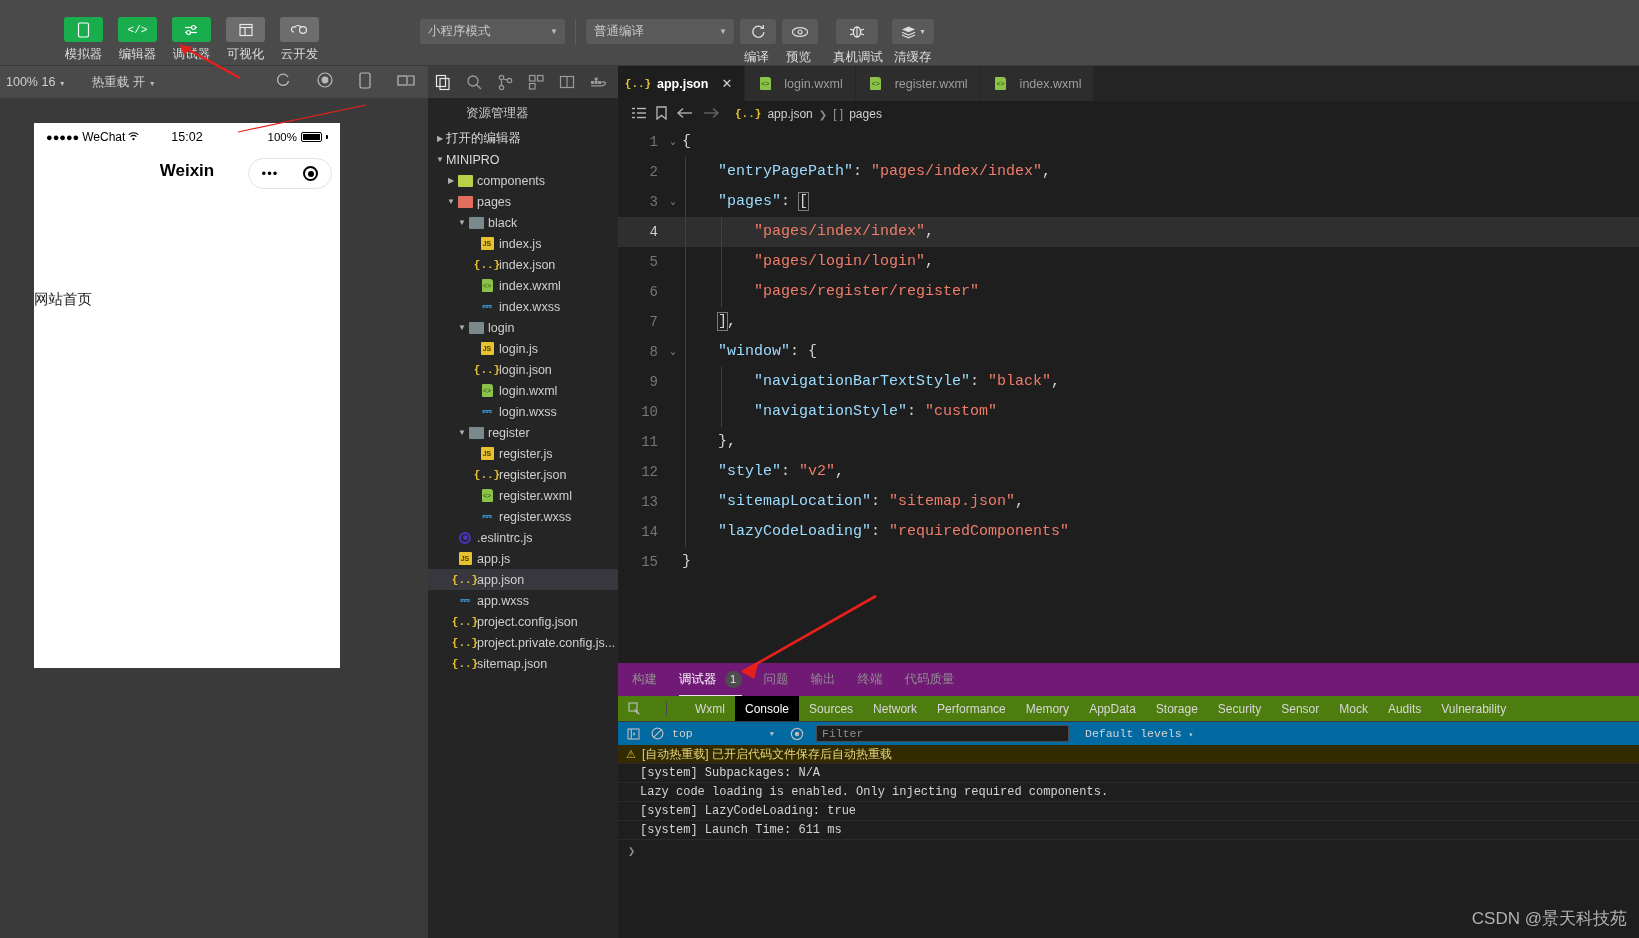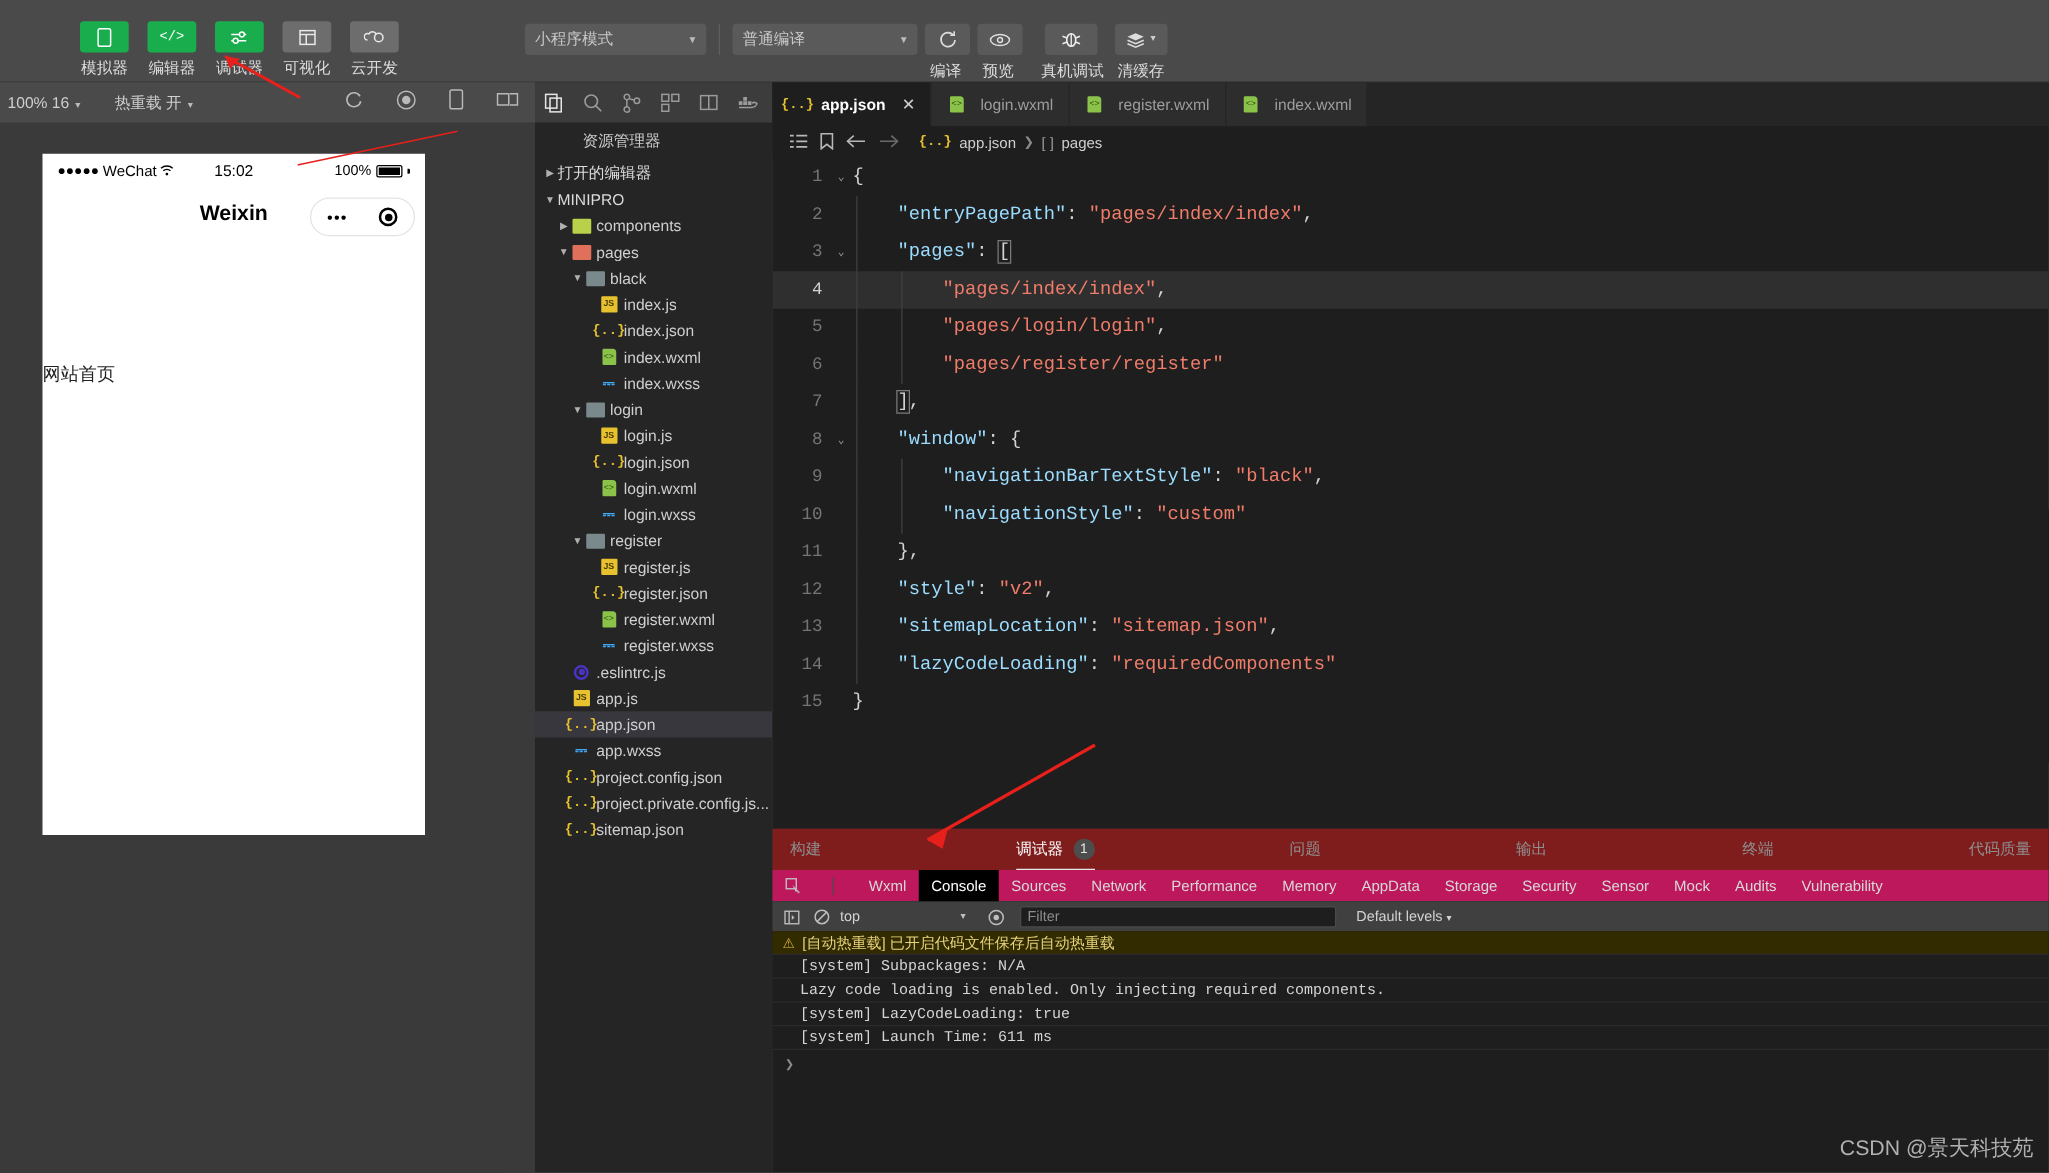--- a/index.html
+++ b/index.html
@@ -157,30 +157,30 @@
   .ctext { white-space: pre; }
   .t-key { color: #9cdcfe; }
   .t-pun { color: #d4d4d4; }
   .t-str { color: #f07c6a; }
   .t-br  { color: #d4d4d4; }
   .t-brm { color: #d4d4d4; outline: 1px solid #7a7a7a; }
   .indent-guide { position: absolute; top: 0; bottom: 0; width: 1px; background: #404040; }
 
   
   .bottom { position: absolute; left: 618px; top: 663px; width: 1021px; height: 275px; background: #1e1e1e; }
-  .btabs { height: 33px; display: flex; align-items: center; gap: 22px; padding: 0 14px; background: #7f1d1d; justify-content: space-between; }
+  .btabs { height: 33px; display: flex; align-items: center; gap: 22px; padding: 0 14px; background: #701a75; }
   .btab { font-size: 12.5px; color: #8f8f8f; cursor: pointer; position: relative; height: 33px; display: flex; align-items: center; }
   .btab.active { color: #ffffff; border-bottom: 1px solid #e7e7e7; }
   .badge { display: inline-flex; align-items: center; justify-content: center; min-width: 17px; height: 17px; border-radius: 9px; background: #4d4d4d; color: #e6e6e6; font-size: 11px; margin-left: 8px; padding: 0 4px; }
-  .dtabs { height: 25px; display: flex; align-items: center; background: #be185d; padding-left: 4px; gap: 12px; }
+  .dtabs { height: 25px; display: flex; align-items: center; background: #4d7c0f; padding-left: 4px; gap: 12px; }
   .dt-insp { width: 26px; display: flex; align-items: center; justify-content: center; color: #c2c2c2; cursor: pointer; }
   .dt-div { width: 1px; height: 14px; background: #4a4a4a; margin: 0 6px; }
   .dtab { padding: 0 10px; font-size: 12px; color: #d8d8d8; height: 25px; display: flex; align-items: center; cursor: pointer; }
   .dtab.active { background: #000; color: #fff; }
-  .ctrl { height: 24px; display: flex; align-items: center; background: #404040; border-top: 1px solid #3a3a3a; padding-left: 6px; gap: 6px; }
+  .ctrl { height: 24px; display: flex; align-items: center; background: #0369a1; border-top: 1px solid #3a3a3a; padding-left: 6px; gap: 6px; font-family: Liberation Mono, monospace; }
   .ctrl-ico { width: 18px; display: flex; align-items: center; justify-content: center; color: #bdbdbd; cursor: pointer; }
   .ctx { width: 110px; height: 17px; display: flex; align-items: center; font-size: 11.5px; color: #d3d3d3; position: relative; cursor: pointer; }
   .ctx .cv { position: absolute; right: 8px; font-size: 7px; color: #c0c0c0; }
   .filter { width: 253px; height: 17px; background: #1e1e1e; border: 1px solid #4a4a4a; border-radius: 2px; font-size: 11.5px; color: #8d8d8d; display: flex; align-items: center; padding: 0 5px; margin-left: 4px; }
   .levels { font-size: 11.5px; color: #d3d3d3; margin-left: 10px; cursor: pointer; }
   .logs { background: #1e1e1e; }
   .log { height: 19px; display: flex; align-items: center; padding-left: 8px; font-family: "Liberation Mono", monospace; font-size: 12px; color: #d4d4d4; border-bottom: 1px solid #2a2a2a; }
   .log.warn { background: #332b00; color: #e6d37a; font-family: "Liberation Sans", sans-serif; }
   .log .wico { color: #e2b93d; margin-right: 6px; font-size: 11px; }
   .log .ind { padding-left: 14px; }

